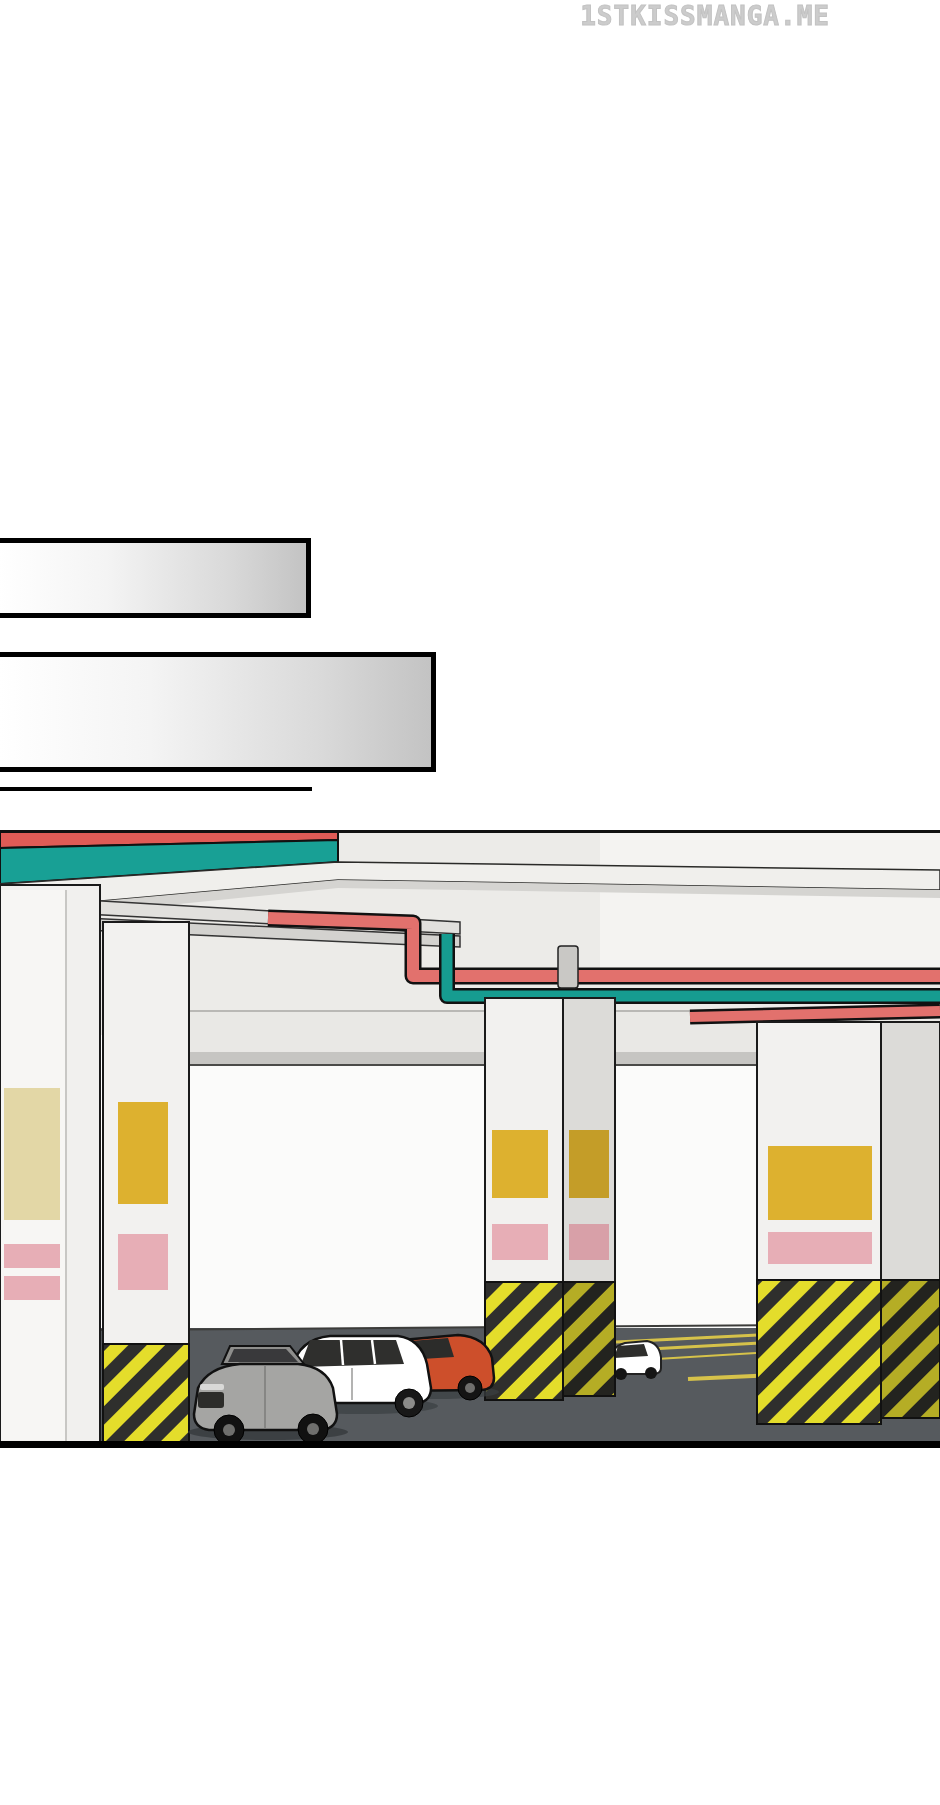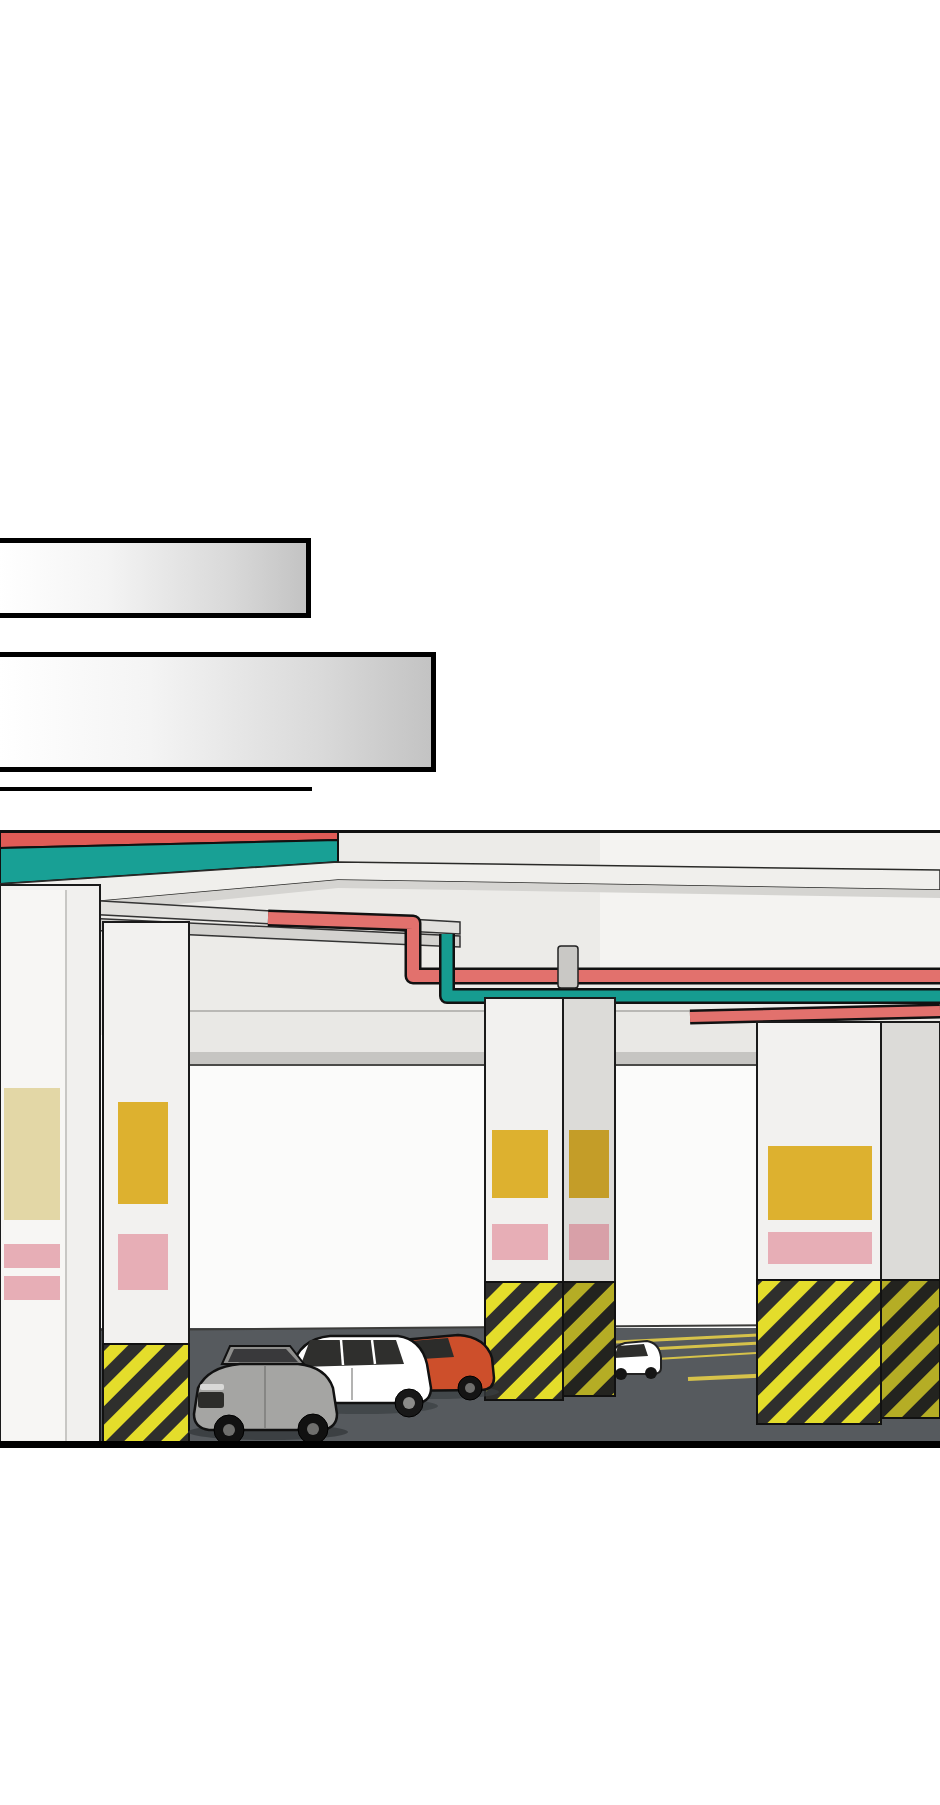--- a/index.html
+++ b/index.html
@@ -29,20 +29,21 @@
   .panel{
     position:absolute;top:830px;left:0;width:940px;height:618px;
   }
   .panel svg{display:block;}
 </style>
 </head>
 <body>
 
 <div class="page">
 
+  <div class="watermark">1STKISSMANGA.ME</div>
 
   <div class="nbox" id="nbox1"></div>
   <div class="nbox" id="nbox2"></div>
 
   <div class="edge-line"></div>
 
   <div class="panel">
     <svg width="940" height="618" viewBox="0 0 940 618">
       <defs>
         <pattern id="hz" width="26" height="26" patternUnits="userSpaceOnUse" patternTransform="rotate(45)">

